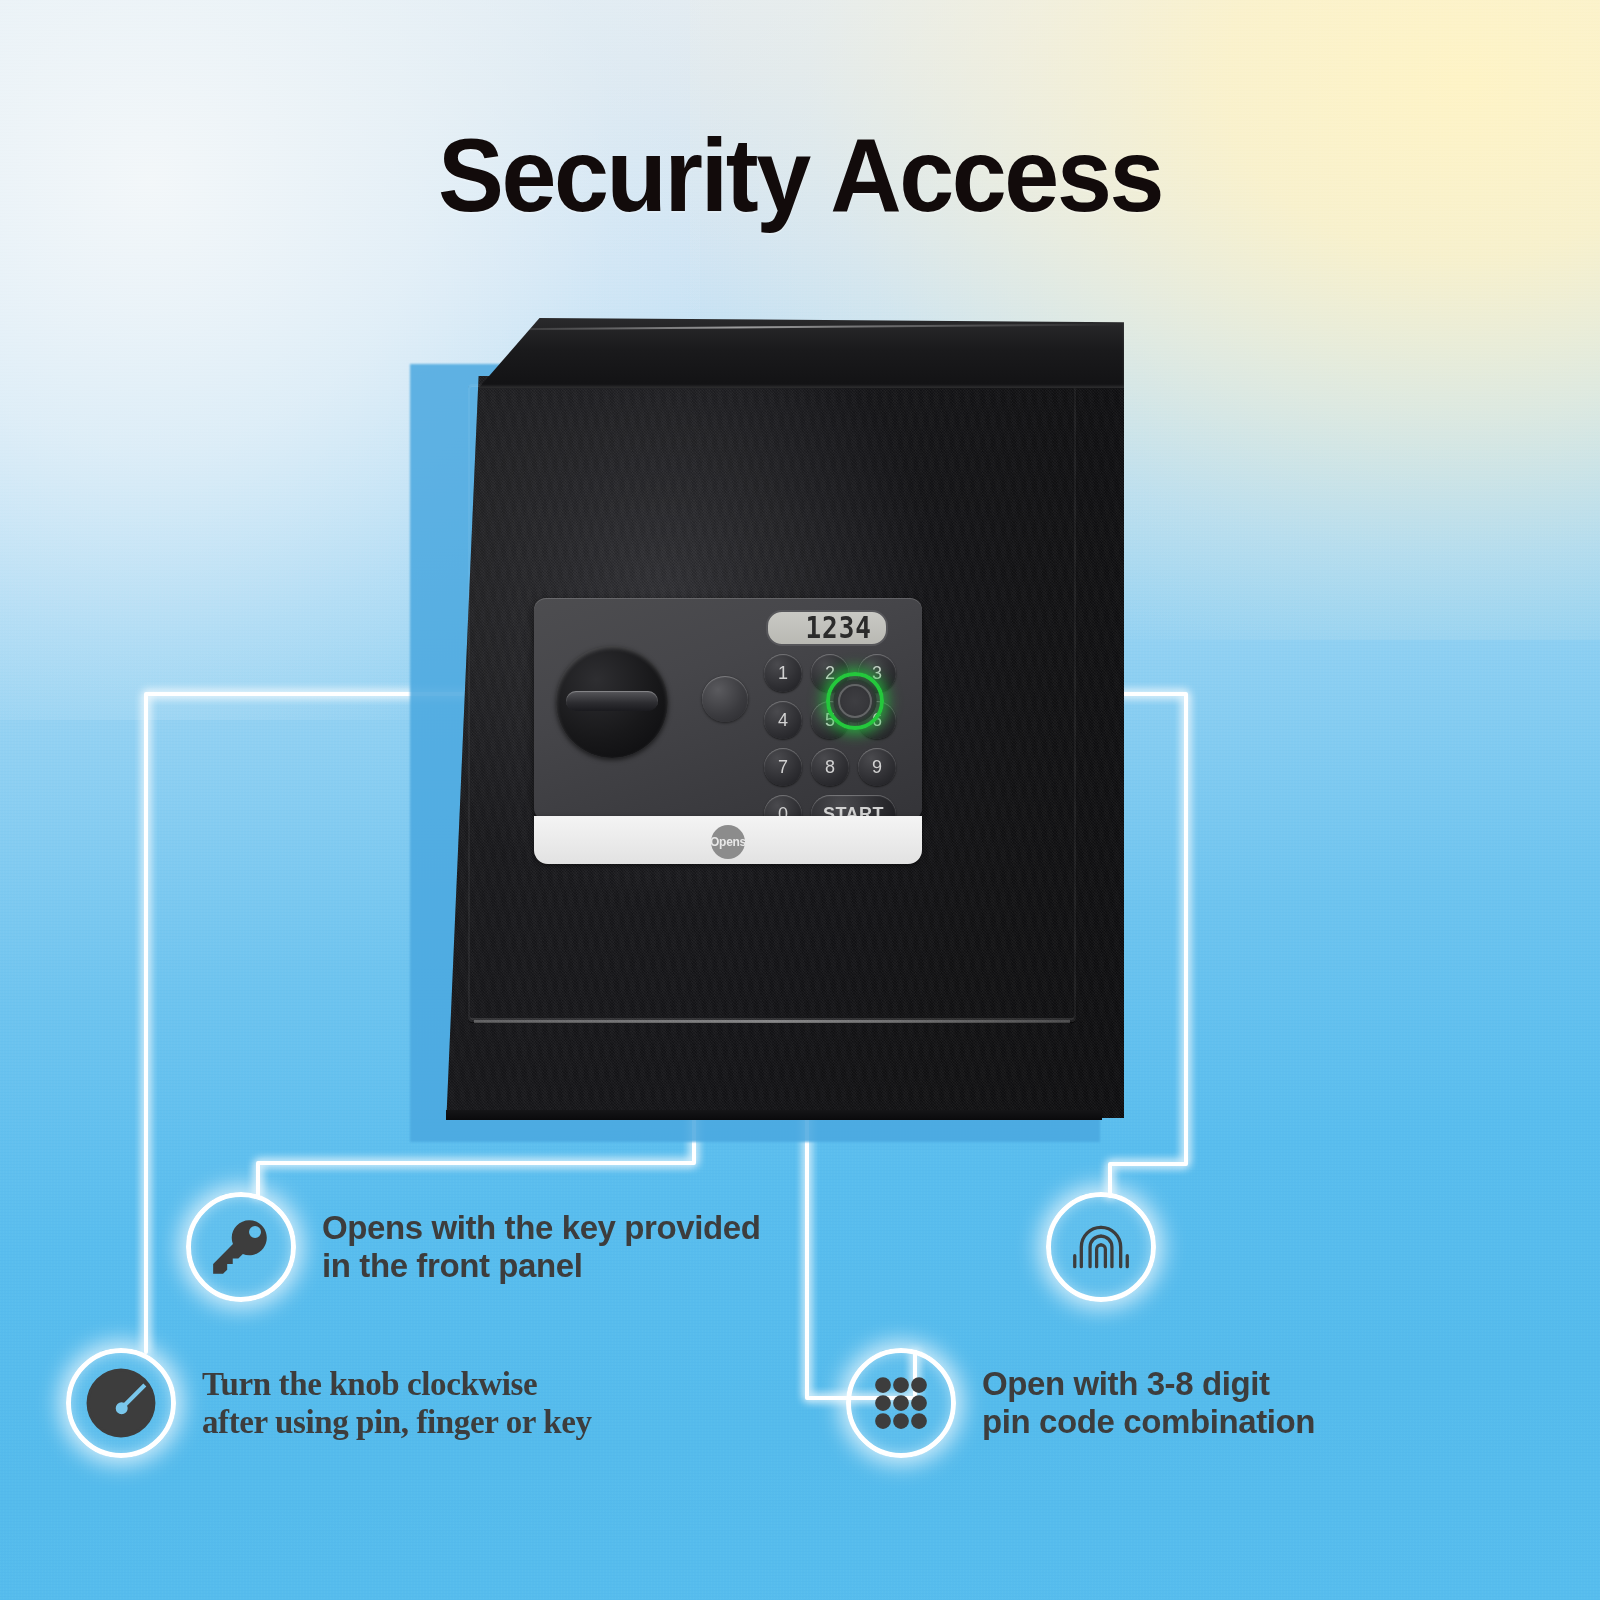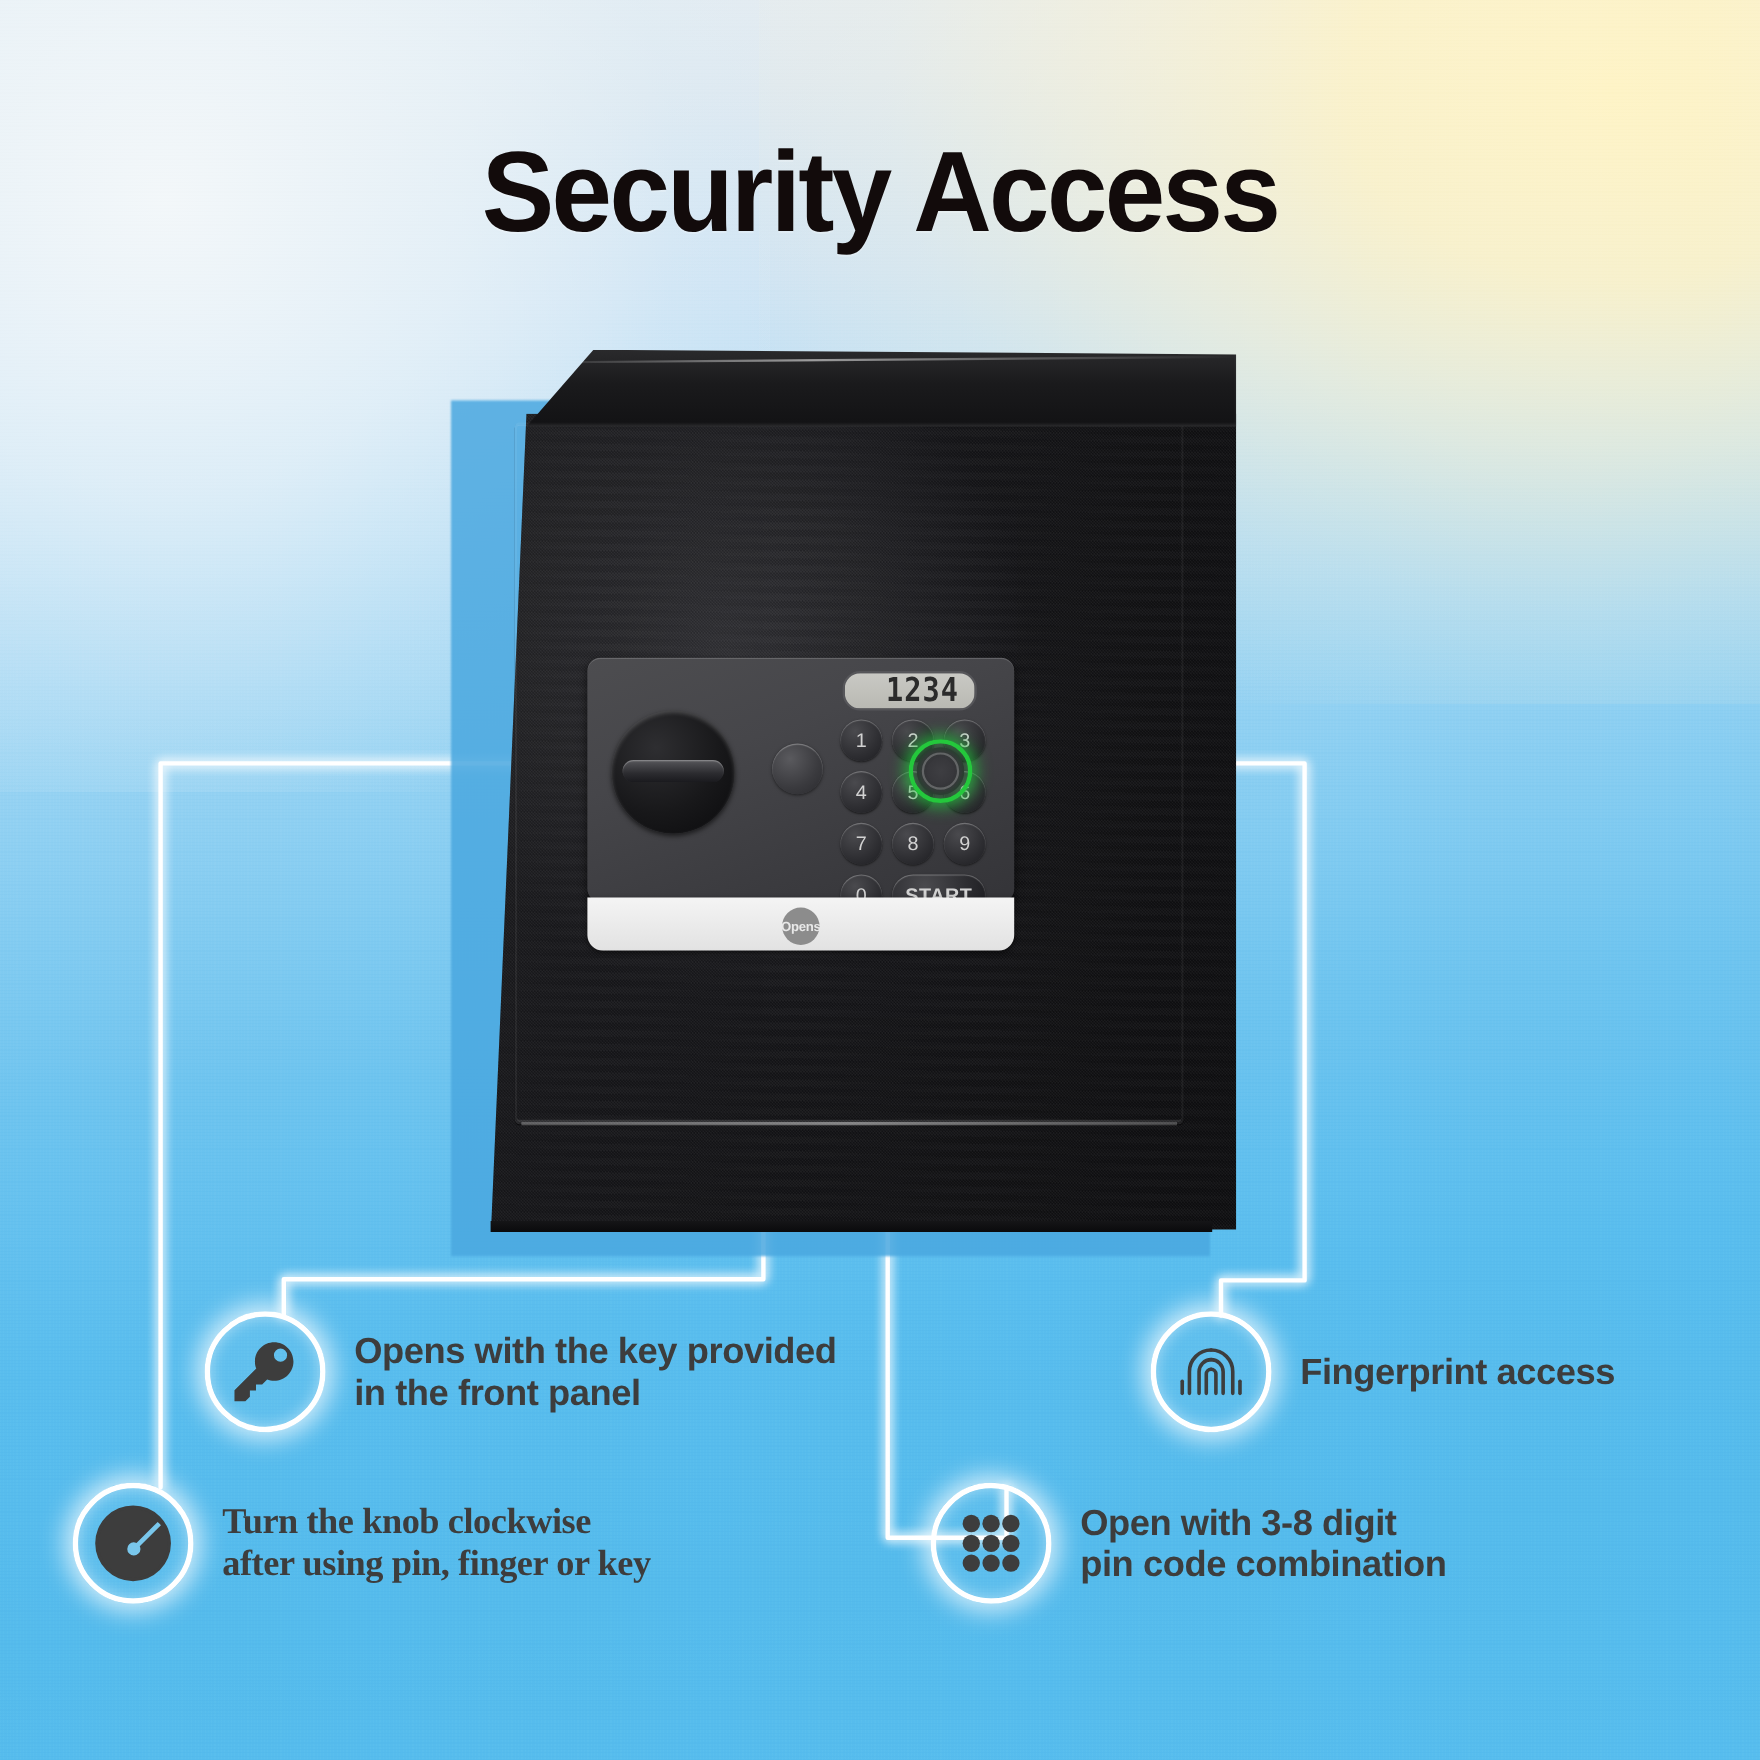--- a/index.html
+++ b/index.html
@@ -338,21 +338,20 @@
           <path d="M32 14a18 18 0 0 1 18 18v18"></path>
           <path d="M32 22a10 10 0 0 0-10 10v18"></path>
           <path d="M32 22a10 10 0 0 1 10 10v18"></path>
           <path d="M32 30a4 4 0 0 0-4 4v16"></path>
           <path d="M32 30a4 4 0 0 1 4 4v16"></path>
           <path d="M8 40v10"></path>
           <path d="M56 40v10"></path>
         </g>
       </svg>
     </div>
-    <div class="ctext">Fingerprint access</div>
   </div>
 
   <div class="callout" id="c-pin">
     <div class="bubble">
       <svg width="72" height="72" viewBox="0 0 64 64">
         <g fill="#3d3d3d">
           <circle cx="16" cy="16" r="7"></circle>
             <circle cx="32" cy="16" r="7"></circle>
             <circle cx="48" cy="16" r="7"></circle>
           <circle cx="16" cy="32" r="7"></circle>

